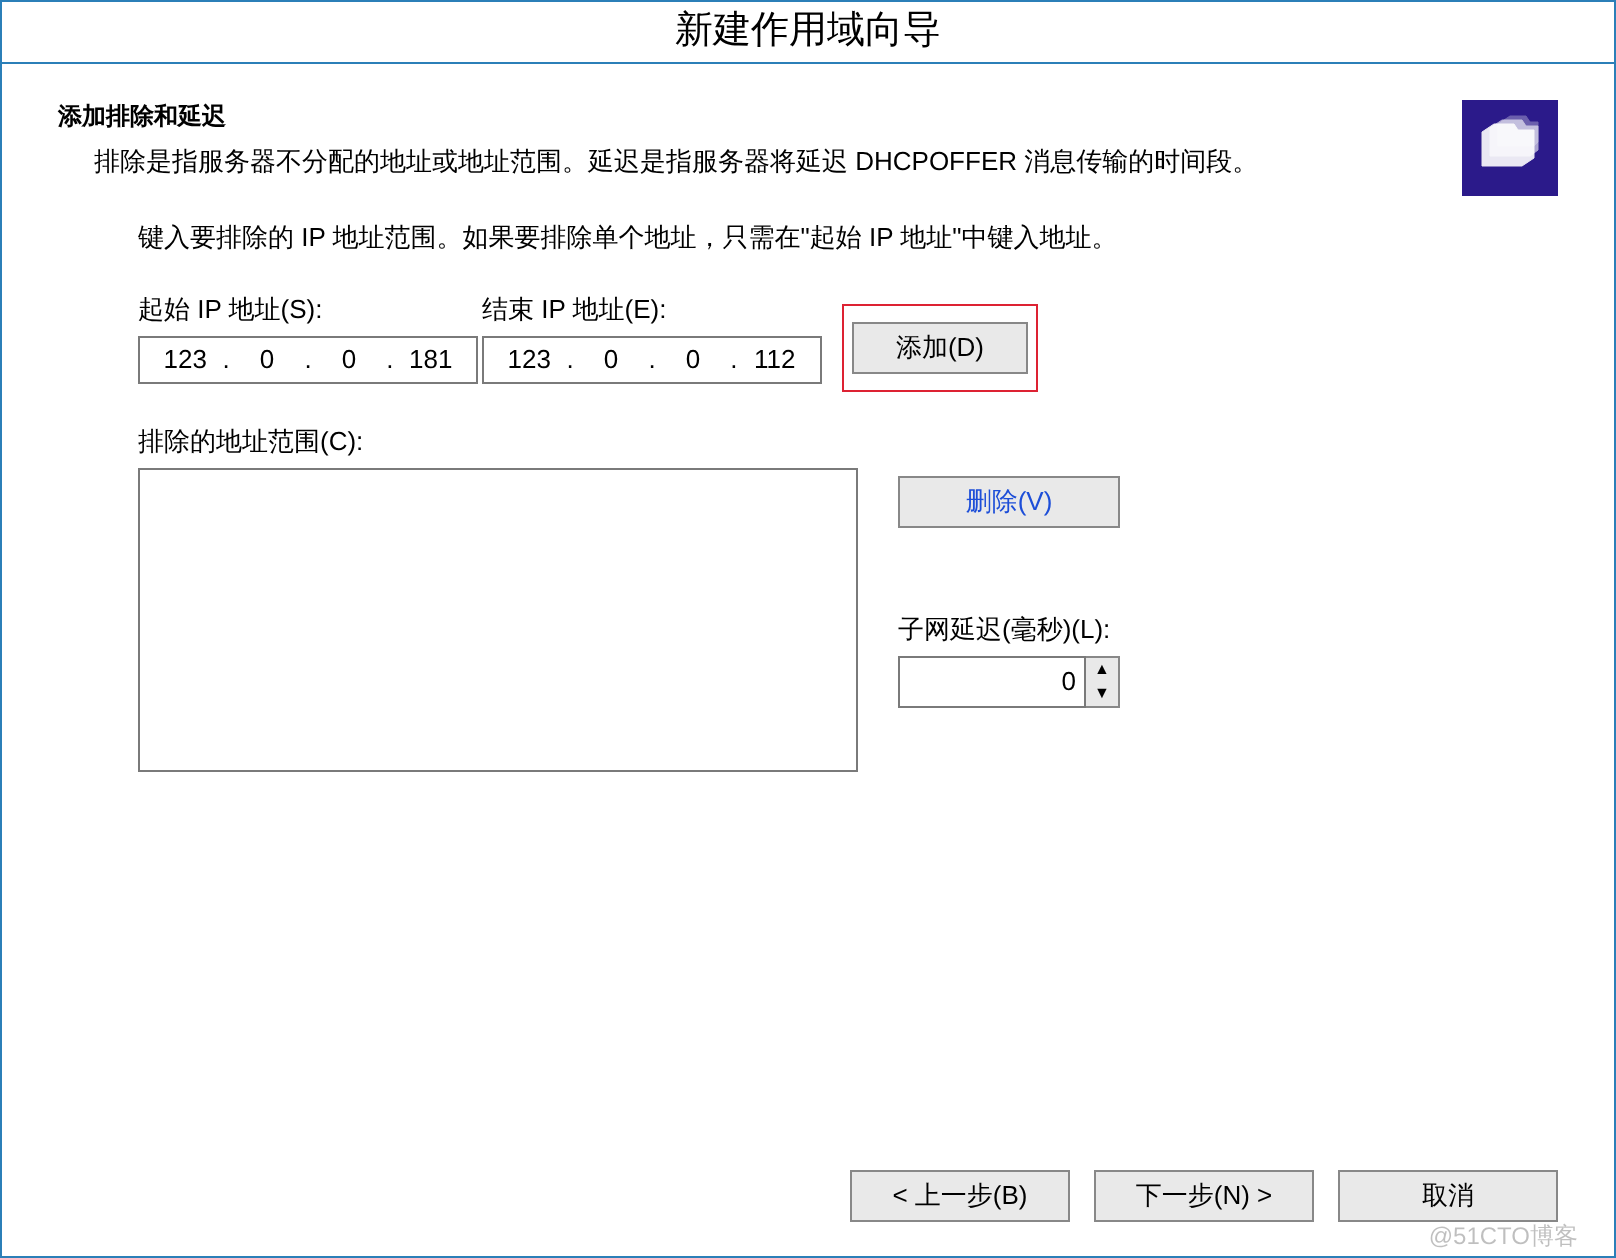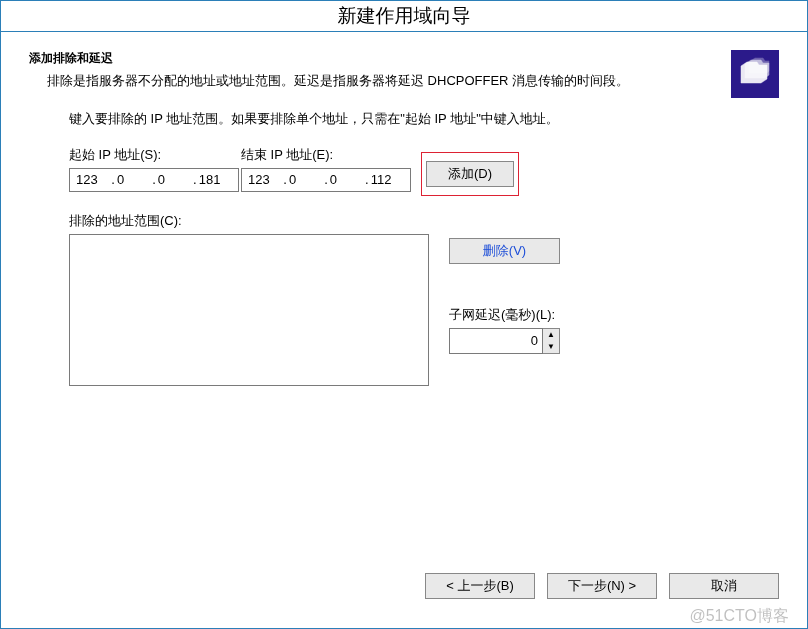--- a/index.html
+++ b/index.html
@@ -7,38 +7,38 @@
   .titlebar{height:30px;line-height:30px;background:#fff;border-bottom:1px solid #2b7fb8;text-align:center;font-size:19px;color:#000}
   .body{padding:18px 28px 0 28px;position:relative;height:calc(100% - 30px);box-sizing:border-box}
   .heading{font-weight:bold;font-size:12px;margin-bottom:4px}
   .desc{margin:0 0 18px 18px;line-height:1.6;max-width:640px}
   .wizard-icon{position:absolute;right:28px;top:18px;width:48px;height:48px;background:#2b1a8a;display:flex;align-items:center;justify-content:center}
   .instr{margin:10px 0 18px 40px}
   .form-area{margin-left:40px}
   .row1{display:flex;align-items:flex-end;gap:2px}
   .field-block label{display:block;margin-bottom:4px}
   .ip-input{width:170px;height:24px;border:1px solid #7a7a7a;background:#fff;display:flex;align-items:center;justify-content:space-around;font-family:inherit;padding:0 6px;box-sizing:border-box}
-  .ip-input span{flex:1;}
+  .ip-input span{flex:1;text-align:center}
   .ip-input .dot{flex:0 0 auto;padding:0 2px}
   .btn{height:26px;min-width:88px;border:1px solid #888;background:#e9e9e9;font-family:inherit;font-size:13px;cursor:pointer;padding:0 12px}
   .btn[disabled]{color:#1d4ed8}
   .add-wrap{border:1px solid #d23;padding:8px 4px;margin-left:8px;margin-bottom:-4px}
   .excluded-label{margin:20px 0 4px 0}
   .list-row{display:flex;gap:20px;align-items:flex-start}
   .listbox{width:358px;height:150px;border:1px solid #7a7a7a;background:#fff}
   .right-col{display:flex;flex-direction:column;gap:42px;padding-top:4px}
   .delay-block{}
   .delay-block label{display:block;margin-bottom:4px}
   .spin{display:flex}
   .spin input{width:86px;height:22px;border:1px solid #7a7a7a;text-align:right;padding-right:4px;font-family:inherit;font-size:13px}
   .spin .arrows{display:flex;flex-direction:column;width:16px;border:1px solid #888;border-left:none}
   .spin .arrows button{flex:1;border:none;background:#e9e9e9;font-size:8px;line-height:1;padding:0;cursor:pointer}
-  .footer{position:absolute;bottom:30px;right:28px;display:flex;gap:12px}
+  .footer{position:absolute;bottom:18px;right:28px;display:flex;gap:12px}
   .footer .btn{min-width:110px}
-  .watermark{position:absolute;right:18px;bottom:2px;font-size:16px;color:rgba(0,0,0,.25)}
+  .watermark{position:absolute;right:18px;bottom:2px;font-size:12px;color:rgba(0,0,0,.25)}
 </style>
 </head>
 <body>
 
 <div class="window">
   <div class="titlebar">新建作用域向导</div>
 
   <div class="body">
 
     <div class="wizard-icon">

